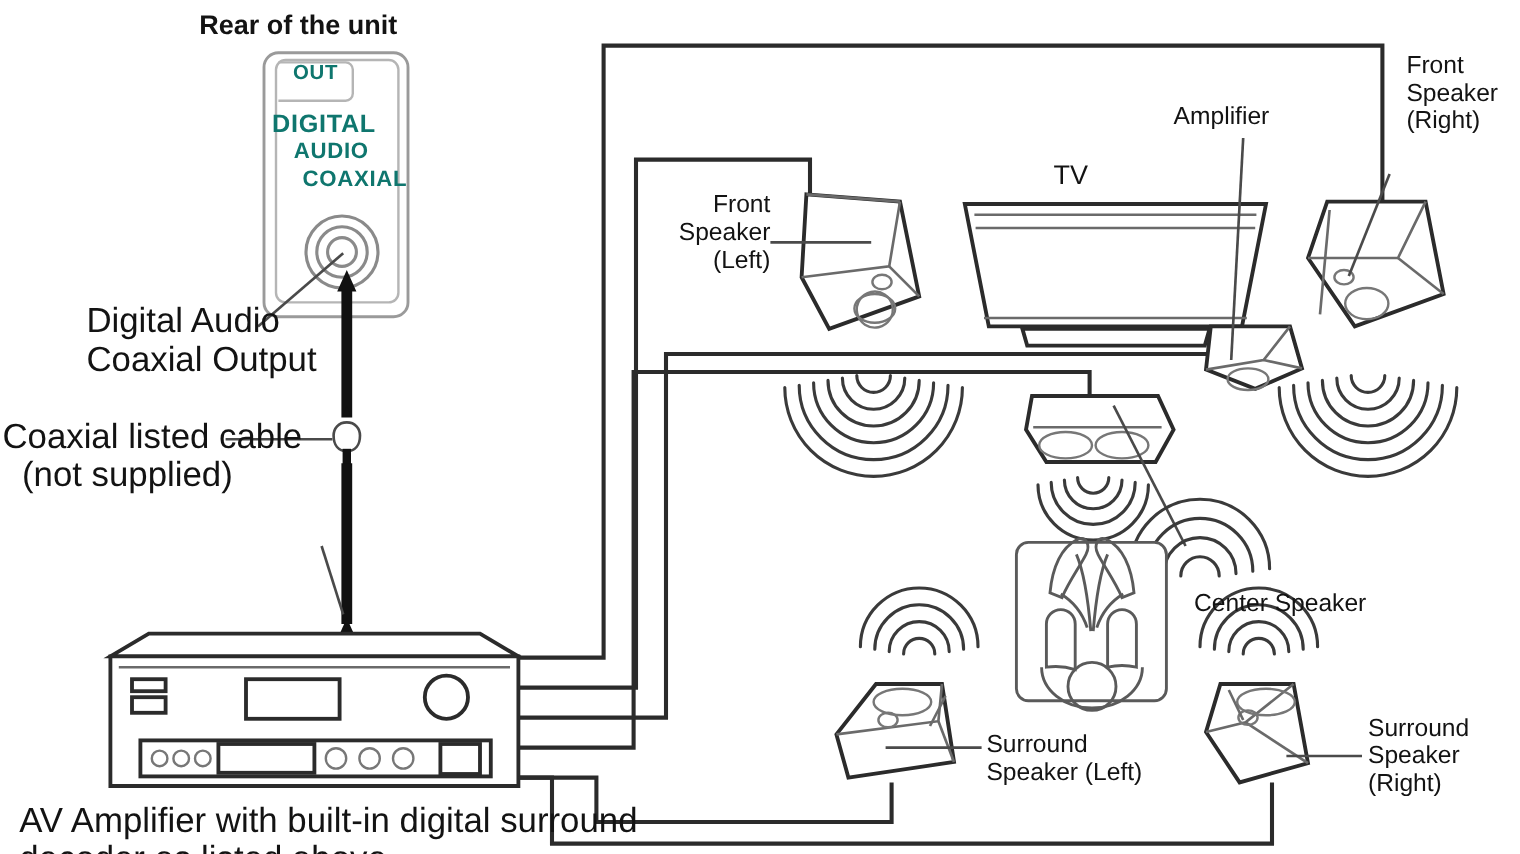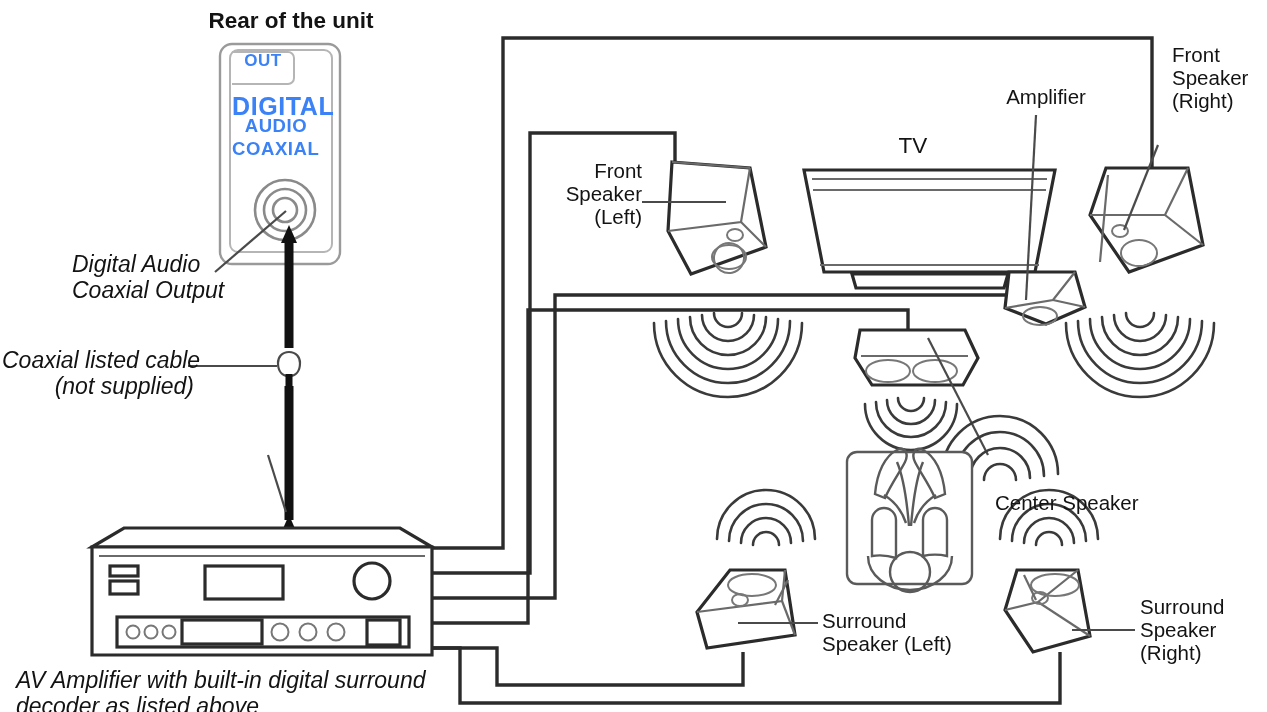--- a/index.html
+++ b/index.html
@@ -5,27 +5,27 @@
   html,body{margin:0;padding:0;background:#ffffff;}
   body{
     width:1267px;height:712px;overflow:hidden;
     font-family:"Liberation Sans", sans-serif;
     color:#111111;
   }
   #stage{position:relative;width:1267px;height:712px;background:#fff;}
   svg#diagram{position:absolute;left:0;top:0;width:1267px;height:712px;}
   .lbl{position:absolute;font-family:"Liberation Sans",sans-serif;color:#131313;line-height:1.12;white-space:pre;}
   .lbl.bold{font-weight:bold;}
-  .c{text-align:center;}
+  .c{}
   .r{text-align:right;}
   .l{text-align:left;}
-  .s22{font-size:23px;font-style:italic;}
+  .s22{font-size:29px;}
   .s21{font-size:20.5px;}
   .s23b{font-size:22.5px;font-weight:normal;}
-  .panel-txt{position:absolute;font-family:"Liberation Sans",sans-serif;font-weight:bold;color:#3b82f6;letter-spacing:0.6px;text-align:center;white-space:pre;}
+  .panel-txt{position:absolute;font-family:"Liberation Sans",sans-serif;font-weight:bold;color:#0f766e;letter-spacing:0.6px;text-align:center;white-space:pre;}
 </style>
 </head>
 <body>
 
 <div id="stage">
 
   <svg id="diagram" viewBox="0 0 1267 712">
     <defs>
       <style>
         .st{fill:none;stroke:#2b2b2b;stroke-width:3.2;stroke-linejoin:miter;stroke-linecap:butt;}
@@ -249,23 +249,23 @@
       <path class="chair" d="M923,462 c-6,14 -10,40 -12,64"></path>
       <path class="chair" d="M884,495 c10,6 18,16 22,28"></path>
       <path class="chair" d="M936,495 c-10,6 -18,16 -22,28"></path>
     </g>
   </svg>
 
   <div class="lbl bold s23b c" style="left:166px;top:8px;width:250px;">Rear of the unit</div>
 
   <div class="panel-txt" style="left:240px;top:51px;width:46px;font-size:17px;">OUT</div>
 
-  <div class="panel-txt" style="left:232px;top:92px;width:100px;font-size:25px;">DIGITAL</div>
+  <div class="panel-txt" style="left:220px;top:92px;width:100px;font-size:21px;">DIGITAL</div>
   <div class="panel-txt" style="left:232px;top:115px;width:88px;font-size:18.5px;">AUDIO</div>
-  <div class="panel-txt" style="left:232px;top:138px;width:84px;font-size:18.5px;">COAXIAL</div>
+  <div class="panel-txt" style="left:232px;top:138px;width:84px;font-size:18.5px;padding-left:20px;">COAXIAL</div>
 
   <div class="lbl s22 l" style="left:72px;top:252px;width:160px;">Digital Audio
 Coaxial Output</div>
 
   <div class="lbl s22 r" style="left:2px;top:348px;width:192px;">Coaxial listed cable
 (not supplied)</div>
 
 
   <div class="lbl s22 l" style="left:16px;top:668px;width:470px;">AV Amplifier with built-in digital surround
 decoder as listed above</div>

